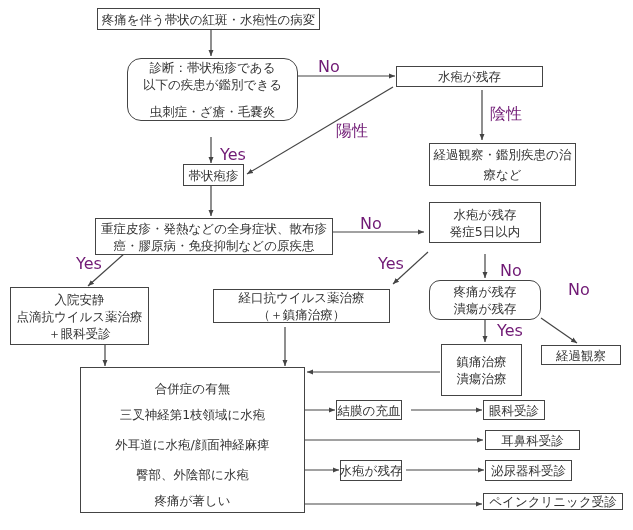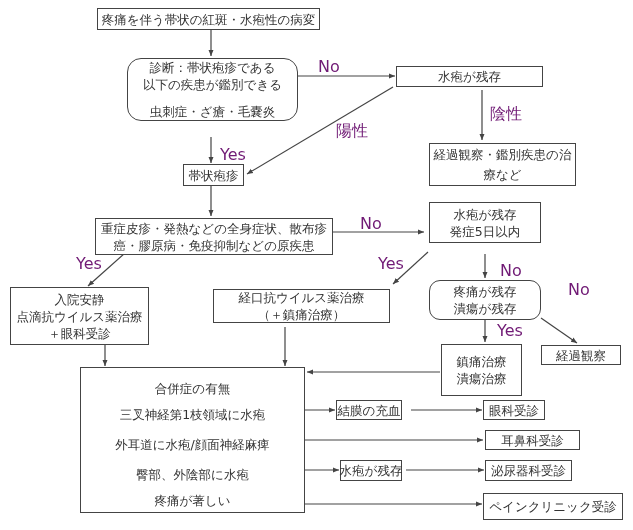--- a/index.html
+++ b/index.html
@@ -171,21 +171,21 @@
   </div>
 
   <div class="box" style="left:340px; top:460px; width:62px; height:21px;">
     <span class="line">水疱が残存</span>
   </div>
 
   <div class="box" style="left:485px; top:460px; width:87px; height:21px;">
     <span class="line">泌尿器科受診</span>
   </div>
 
-  <div class="box" style="left:483px; top:493px; width:140px; height:27px;">
+  <div class="box" style="left:483px; top:493px; width:140px; height:17px;">
     <span class="line">ペインクリニック受診</span>
   </div>
 
   <span class="label" style="left:318px; top:57px;">No</span>
   <span class="label" style="left:220px; top:145px;">Yes</span>
   <span class="label" style="left:336px; top:121px;">陽性</span>
   <span class="label" style="left:490px; top:104px;">陰性</span>
   <span class="label" style="left:360px; top:214px;">No</span>
   <span class="label" style="left:76px; top:254px;">Yes</span>
   <span class="label" style="left:378px; top:254px;">Yes</span>

